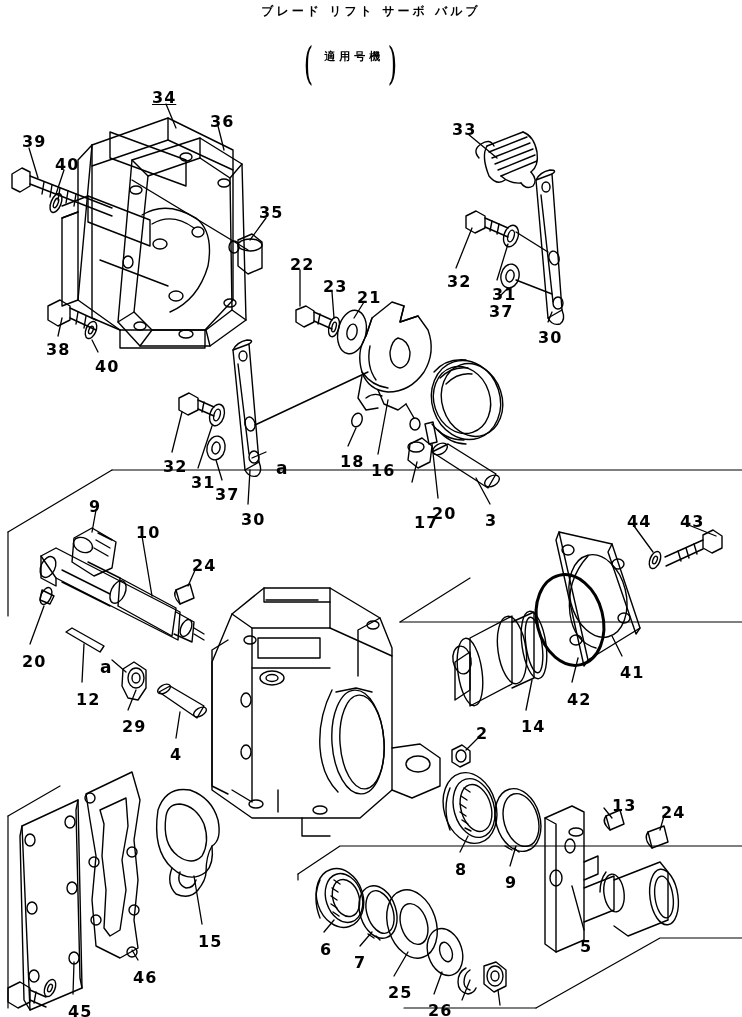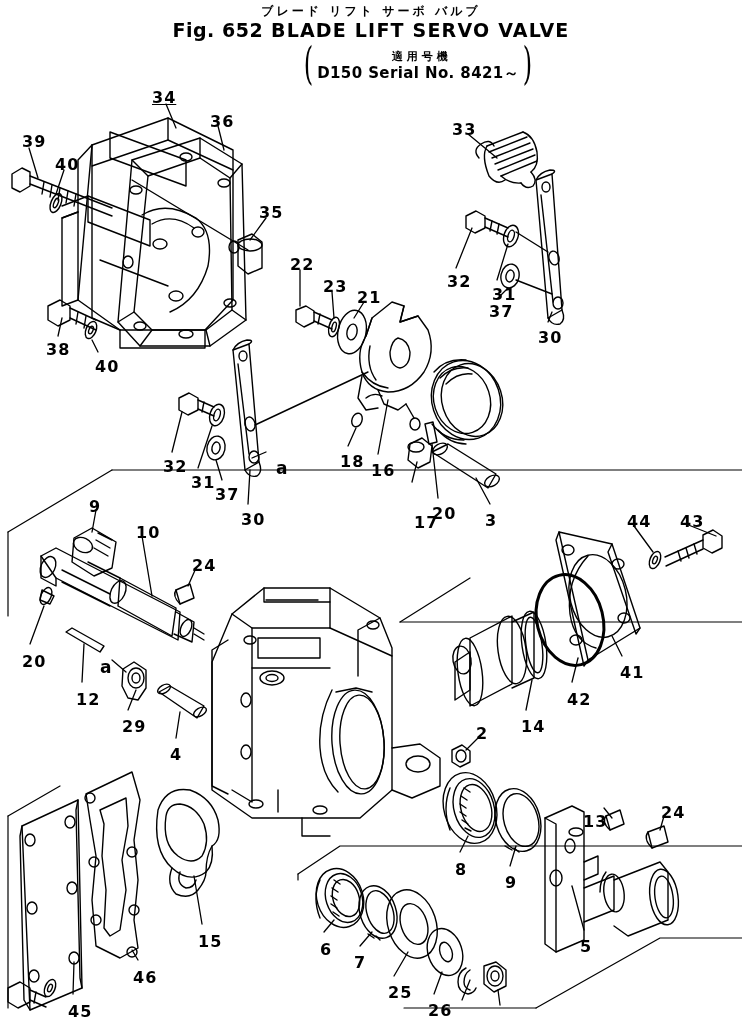--- a/index.html
+++ b/index.html
@@ -35,31 +35,27 @@
   #art{position:absolute;left:0;top:0;width:742px;height:1017px;}
   #art *{shape-rendering:geometricPrecision;}
 </style>
 </head>
 <body>
 
 <div id="page">
 
   <div class="title-block">
     <div class="kana-line">ブレード リフト サーボ バルブ</div>
-    <div class="fig-line">
-      <span class="fignum">Fig. 652</span>
-      <span>BLADE LIFT SERVO VALVE</span>
-    </div>
   </div>
 
   <div class="serial-wrap">
     <span class="paren">(</span>
     <span class="serial-inner">
       <span class="kana-small">適用号機</span><br>
-      <span class="serial-line">D150 Serial No. 8421～</span><br>
+      <br>
     </span>
     <span class="paren">)</span>
   </div>
 
   <svg id="art" viewBox="0 0 742 1017">
     <g fill="none" stroke="#000" stroke-width="1.4" stroke-linecap="round" stroke-linejoin="round">
 
       <g>
         <path d="M92 145 L168 118 L233 150 L233 300 L205 330 L120 330 L78 300 Z"></path>
         <path d="M92 145 L78 160 L78 300"></path>
@@ -567,21 +563,21 @@
       <div class="callout" style="left: 76px; top: 690px;">12</div>
       <div class="callout a-mark" style="left: 100px; top: 657px;">a</div>
       <div class="callout" style="left: 122px; top: 717px;">29</div>
       <div class="callout" style="left: 170px; top: 745px;">4</div>
       <div class="callout" style="left: 476px; top: 724px;">2</div>
       <div class="callout" style="left: 680px; top: 512px;">43</div>
       <div class="callout" style="left: 627px; top: 512px;">44</div>
       <div class="callout" style="left: 620px; top: 663px;">41</div>
       <div class="callout" style="left: 567px; top: 690px;">42</div>
       <div class="callout" style="left: 521px; top: 717px;">14</div>
-      <div class="callout" style="left: 583px; top: 796px; margin-top: 16px;">13</div>
+      <div class="callout" style="left: 612px; top: 796px;">13</div>
       <div class="callout" style="left: 661px; top: 803px;">24</div>
       <div class="callout" style="left: 455px; top: 860px;">8</div>
       <div class="callout" style="left: 505px; top: 873px;">9</div>
       <div class="callout" style="left: 580px; top: 937px;">5</div>
       <div class="callout" style="left: 320px; top: 940px;">6</div>
       <div class="callout" style="left: 354px; top: 953px;">7</div>
       <div class="callout" style="left: 388px; top: 983px;">25</div>
       <div class="callout" style="left: 428px; top: 1001px;">26</div>
       <div class="callout" style="left: 198px; top: 932px;">15</div>
       <div class="callout" style="left: 133px; top: 968px;">46</div>

